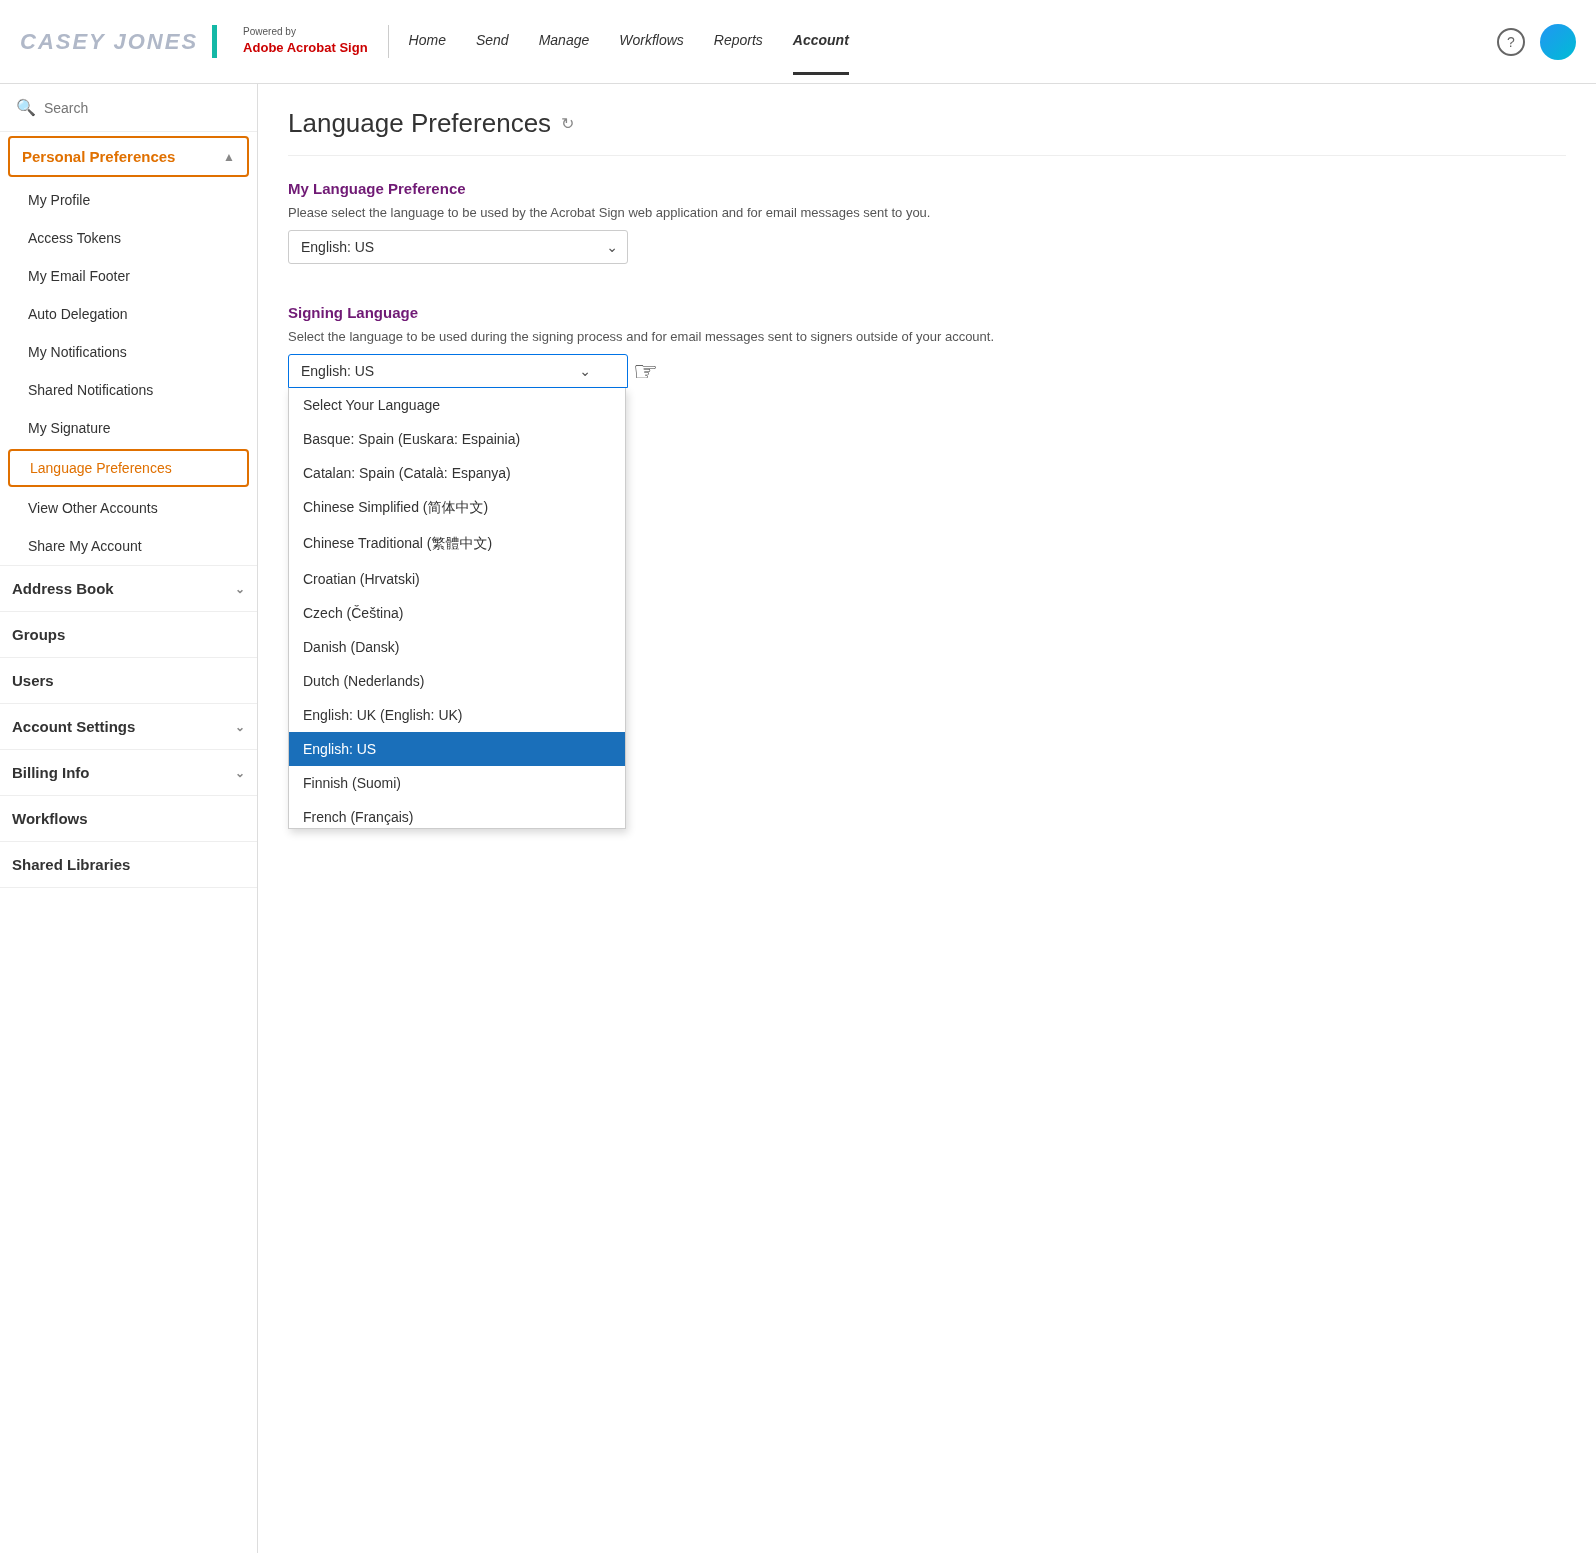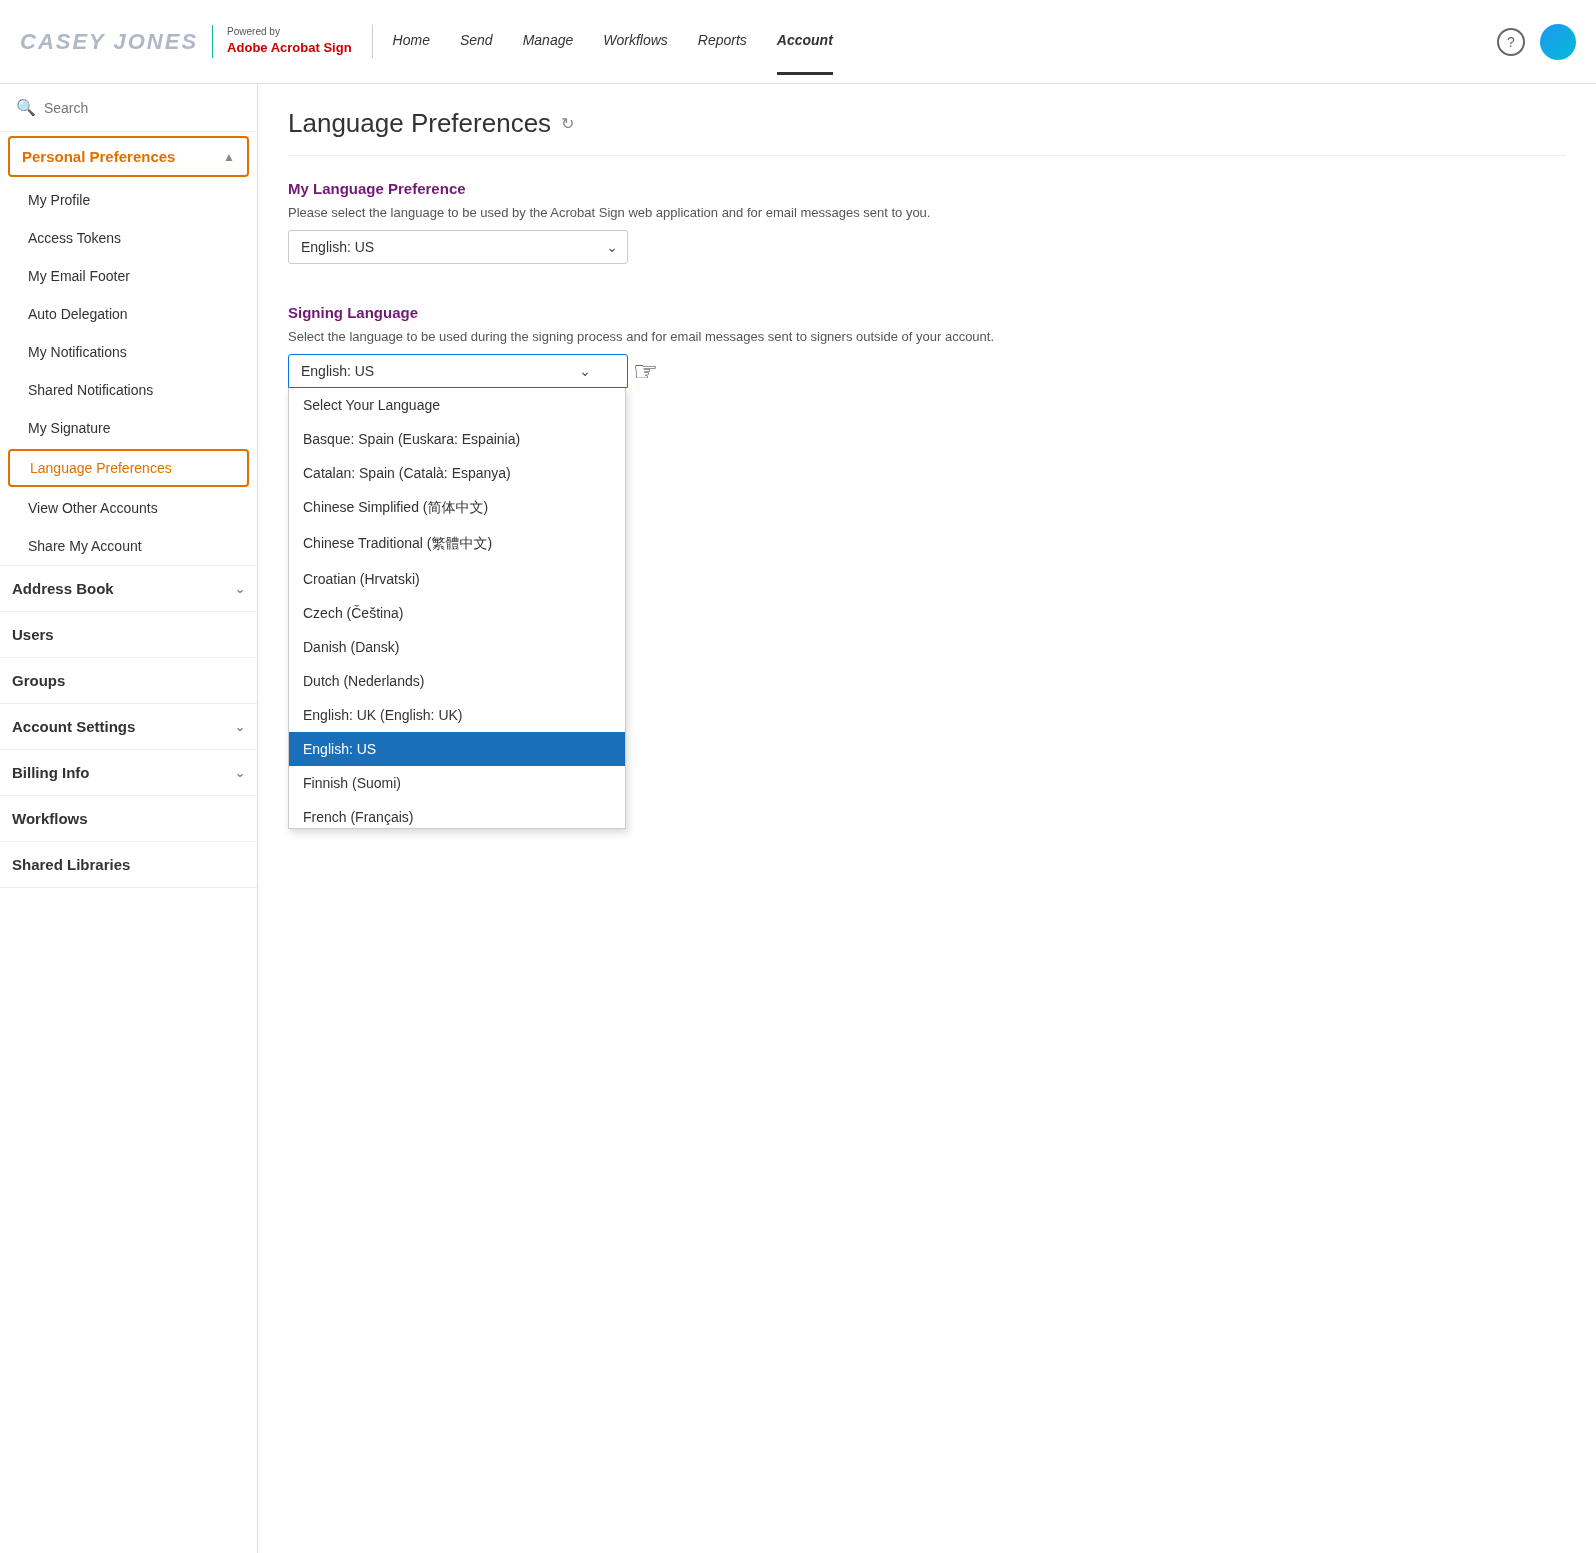--- a/index.html
+++ b/index.html
@@ -293,21 +293,21 @@
       background: #bbb;
       border-radius: 4px;
     }
   </style>
 </head>
 <body>
 
 <header class="header">
   <div class="logo-area">
     <div class="logo-text">CASEY JONES</div>
-    <div style="border-left:1px solid #14b8a6; padding-left:14px;">
+    <div style="border-left:5px solid #14b8a6; padding-left:26px;">
       <div class="powered-by">
         <span>Powered by</span>
         <strong>Adobe Acrobat Sign</strong>
       </div>
     </div>
   </div>
   <nav class="nav-links">
     <a class="nav-link">Home</a>
     <a class="nav-link">Send</a>
     <a class="nav-link">Manage</a>
@@ -348,27 +348,27 @@
 
     <div class="sidebar-section">
       <div class="sidebar-section-header">
         <span>Address Book</span>
         <span class="chevron">⌄</span>
       </div>
     </div>
 
     <div class="sidebar-section">
       <div class="sidebar-section-header">
+        <span>Groups</span>
+      </div>
+    </div>
+
+    <div class="sidebar-section">
+      <div class="sidebar-section-header">
         <span>Users</span>
-      </div>
-    </div>
-
-    <div class="sidebar-section">
-      <div class="sidebar-section-header">
-        <span>Groups</span>
       </div>
     </div>
 
     <div class="sidebar-section">
       <div class="sidebar-section-header">
         <span>Account Settings</span>
         <span class="chevron">⌄</span>
       </div>
     </div>
 

